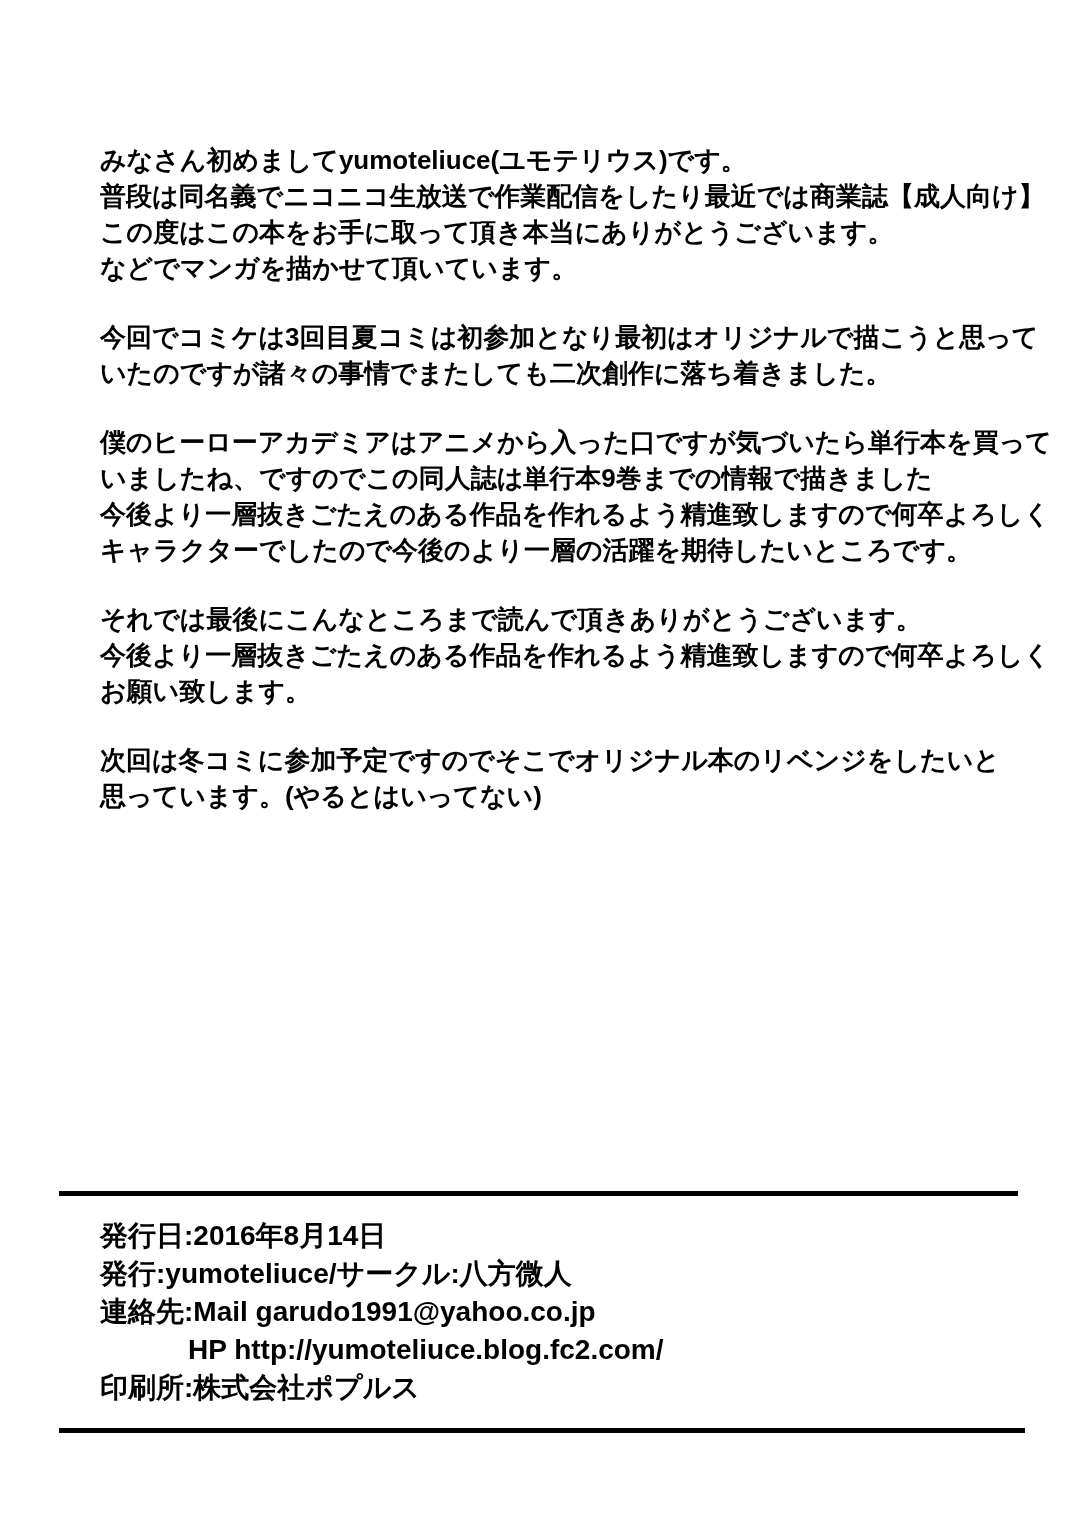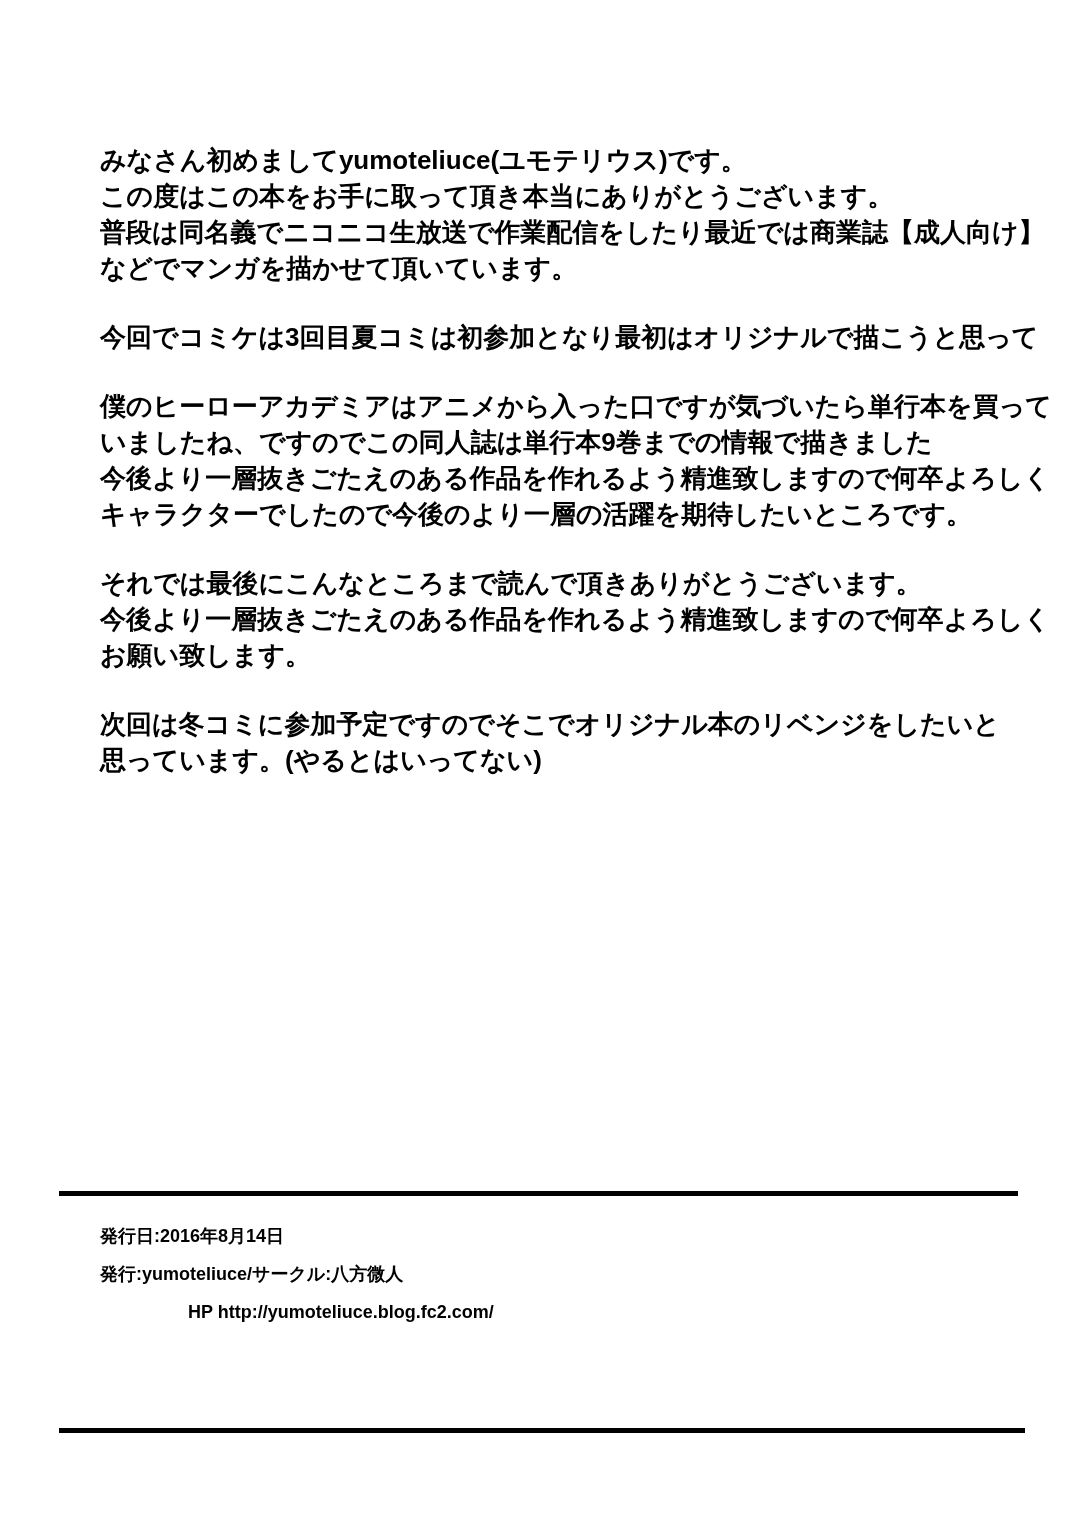--- a/index.html
+++ b/index.html
@@ -48,45 +48,46 @@
   }
   .rule-bottom {
     left: 59px;
     top: 1428px;
     width: 966px;
   }
   .colophon {
     position: absolute;
     left: 100px;
     top: 1217px;
-    font-size: 18px;
+    font-size: 28px;
     line-height: 38px;
   }
   .colophon-line {
     display: block;
     white-space: nowrap;
   }
   .colophon-line.indent {
     padding-left: 88px;
   }
 </style>
 </head>
 <body>
 
 <div class="page">
 
   <main class="afterword">
     <p>
       <span class="line">みなさん初めましてyumoteliuce(ユモテリウス)です。</span>
+      <span class="line">普段は同名義でニコニコ生放送で作業配信をしたり最近では商業誌【成人向け】</span>
       <span class="line">この度はこの本をお手に取って頂き本当にありがとうございます。</span>
-      <span class="line">普段は同名義でニコニコ生放送で作業配信をしたり最近では商業誌【成人向け】</span>
       <span class="line">などでマンガを描かせて頂いています。</span>
     </p>
     <p>
       <span class="line">今回でコミケは3回目夏コミは初参加となり最初はオリジナルで描こうと思って</span>
+      <span class="line">いたのですが諸々の事情でまたしても二次創作に落ち着きました。</span>
     </p>
     <p>
       <span class="line">僕のヒーローアカデミアはアニメから入った口ですが気づいたら単行本を買って</span>
       <span class="line">いましたね、ですのでこの同人誌は単行本9巻までの情報で描きました</span>
       <span class="line">今後より一層抜きごたえのある作品を作れるよう精進致しますので何卒よろしく</span>
       <span class="line">キャラクターでしたので今後のより一層の活躍を期待したいところです。</span>
     </p>
     <p>
       <span class="line">それでは最後にこんなところまで読んで頂きありがとうございます。</span>
       <span class="line">今後より一層抜きごたえのある作品を作れるよう精進致しますので何卒よろしく</span>
@@ -96,18 +97,20 @@
       <span class="line">次回は冬コミに参加予定ですのでそこでオリジナル本のリベンジをしたいと</span>
       <span class="line">思っています。(やるとはいってない)</span>
     </p>
   </main>
 
   <div class="rule rule-top"></div>
 
   <section class="colophon">
     <div class="colophon-line">発行日:2016年8月14日</div>
     <div class="colophon-line">発行:yumoteliuce/サークル:八方微人</div>
+    <div class="colophon-line">連絡先:Mail garudo1991@yahoo.co.jp</div>
     <div class="colophon-line indent">HP http://yumoteliuce.blog.fc2.com/</div>
+    <div class="colophon-line">印刷所:株式会社ポプルス</div>
   </section>
 
   <div class="rule rule-bottom"></div>
 
 </div>
 
 </body></html>

